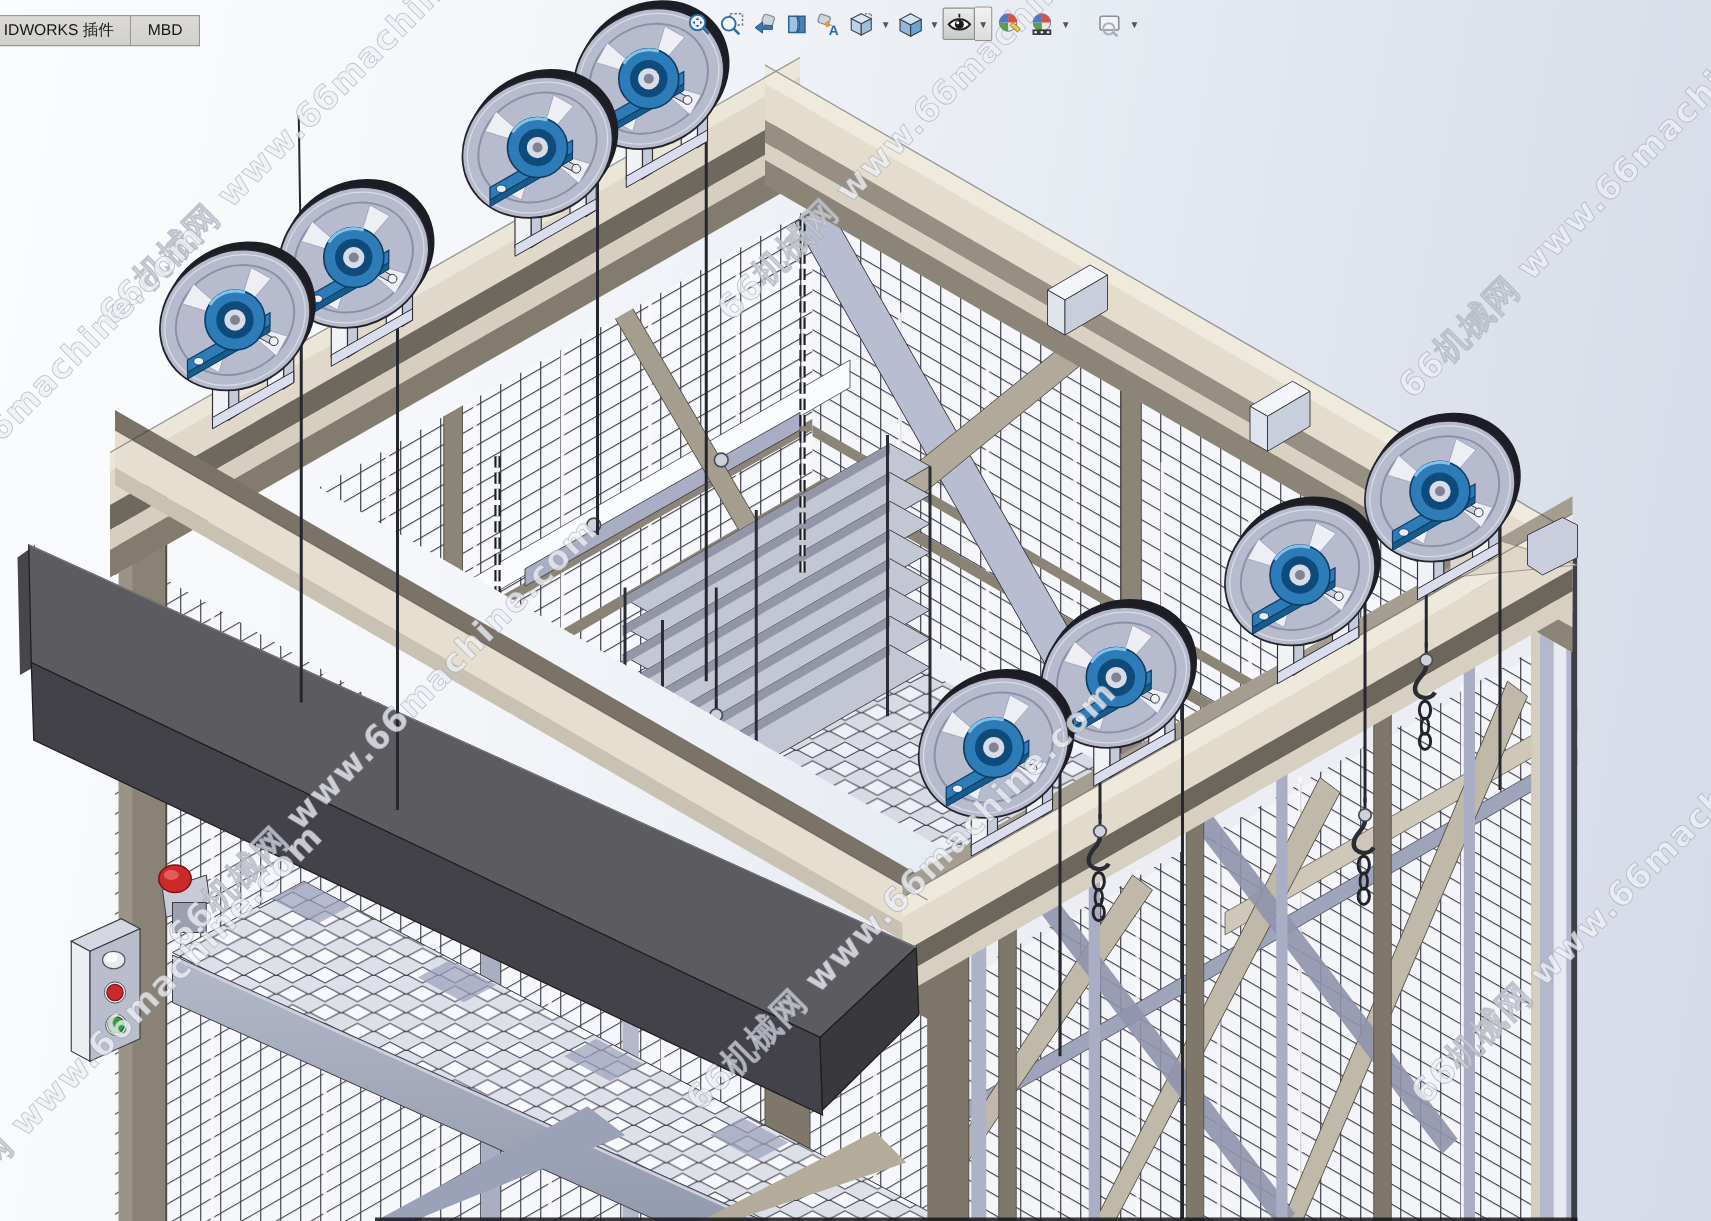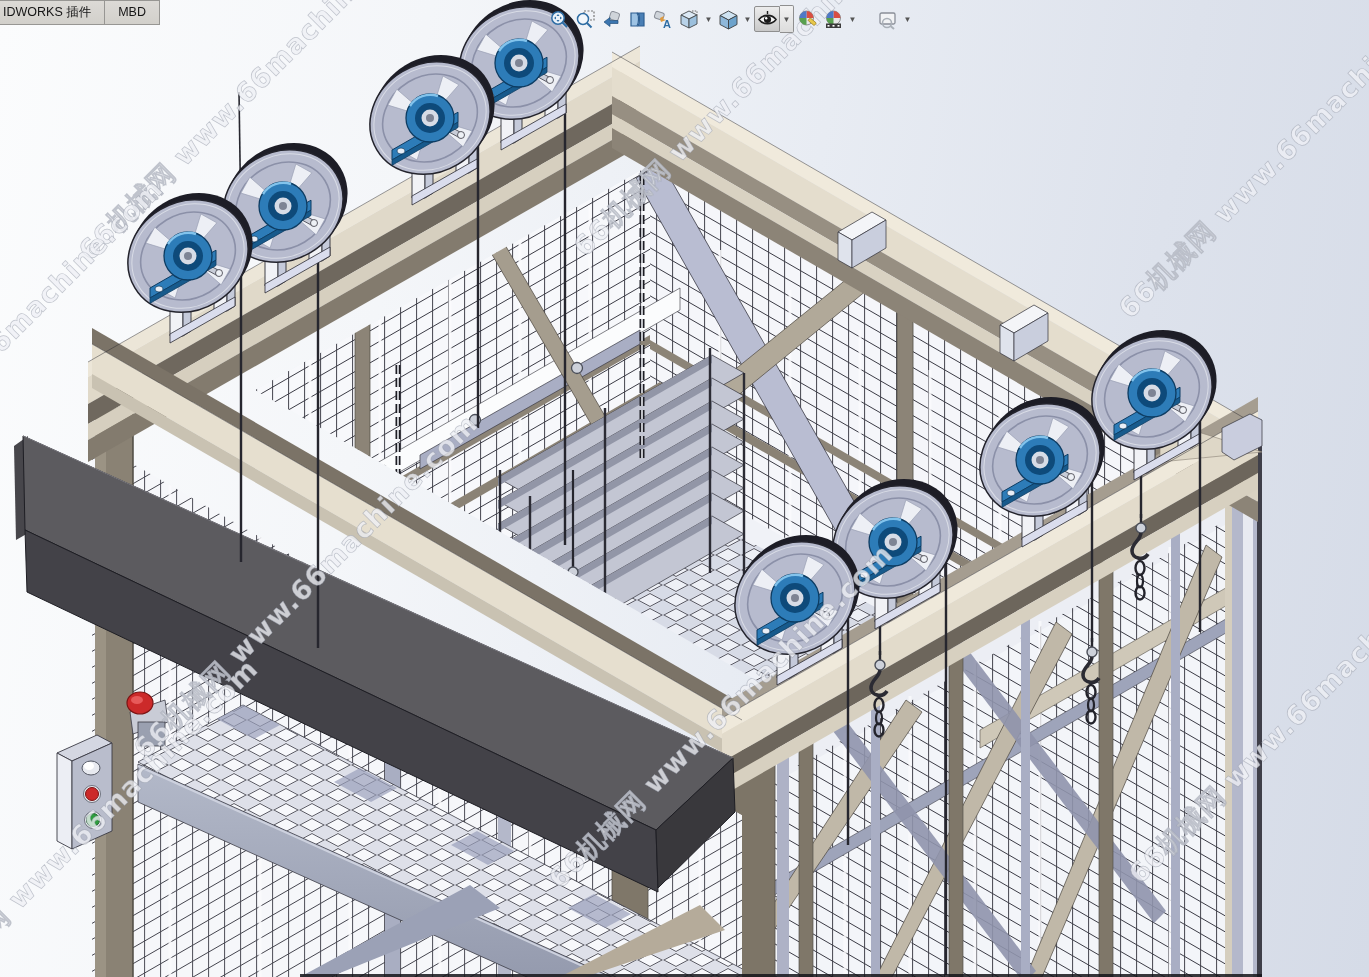--- a/index.html
+++ b/index.html
@@ -1,21 +1,21 @@
 <!DOCTYPE html>
 <html><head>
 <meta charset="utf-8">
 <style>
   html,body{margin:0;padding:0;background:#222;}
   #app{position:relative;width:1369px;height:977px;overflow:hidden;
        font-family:"Liberation Sans",sans-serif;
        background:linear-gradient(100deg,#fbfcfd 0%,#f4f6f9 28%,#e8ecf3 55%,#dde2ec 78%,#d5dbe7 100%);}
   #scene{position:absolute;left:0;top:0;}
   
-  #tabbar{position:absolute;left:0;top:0;display:flex;z-index:40;}
+  #tabbar{position:absolute;left:0;top:12px;display:flex;z-index:40;}
   .swtab{height:23px;line-height:23px;background:linear-gradient(#dcdad6,#d2d0cb);
          border:1px solid #979693;border-left-width:0;padding:0 13px;font-size:12.5px;color:#151515;
          white-space:nowrap;cursor:default;}
   .swtab:first-child{padding-left:3px;}
   
   #toolbar{position:absolute;left:546px;top:5px;display:flex;align-items:center;z-index:40;}
   .tbtn{display:flex;align-items:center;justify-content:center;width:26px;height:26px;border:0;
         background:transparent;padding:0;margin:0 0;cursor:default;}
   .tbtn svg{width:21px;height:21px;}
   .tbtn.active{background:linear-gradient(#ececec,#c9c9c9);border:1px solid #8f8f8f;border-radius:2px 0 0 2px;}

